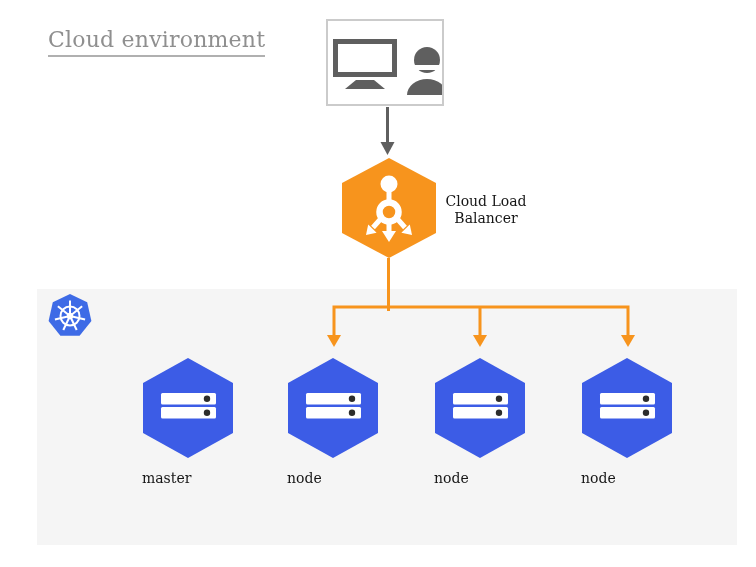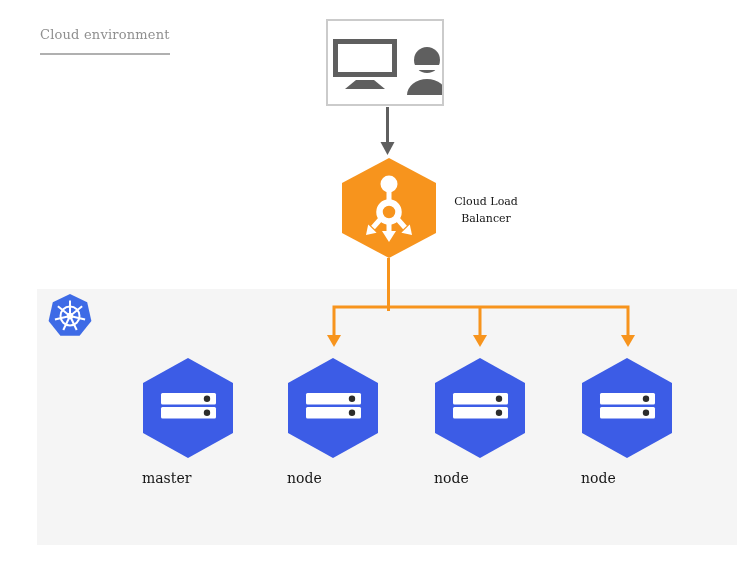--- a/index.html
+++ b/index.html
@@ -1,38 +1,38 @@
 <!DOCTYPE html>
 <html style="--orange: #F7941D; --node_blue: #3C5CE6; --k8s_blue: #3E6BE6; --panel_gray: #F5F5F5; --icon_gray: #6B6B6B; --arrow_gray: #5F5F5F; --title_gray: #8F8F8F; --underline_gray: #B0B0B0; --text_dark: #161616; --box_border: #CBCBCB; --dot_dark: #2D2D2D; --background: #FFFFFF;"><head>
 <meta charset="utf-8">
 <style>
   html,body{margin:0;padding:0;background:#fff;}
   .canvas{
     position:relative;width:756px;height:567px;background:var(--background,#fff);
     font-family:"DejaVu Serif", serif;overflow:hidden;
   }
   .title{
-    position:absolute;left:40px;top:27px;display:inline-block;
-    font-size:13px;color:var(--title_gray);letter-spacing:.2px;
-    border-bottom:2px solid var(--underline_gray);padding-bottom:11px;
+    position:absolute;left:48px;top:27px;display:inline-block;
+    font-size:22px;color:var(--title_gray);letter-spacing:.2px;
+    border-bottom:2px solid var(--underline_gray);padding-bottom:3px;
   }
   .user-box{
     position:absolute;left:326px;top:19px;width:114px;height:83px;
     border:2px solid var(--box_border);background:#fff;
   }
   .panel{
     position:absolute;left:37px;top:289px;width:700px;height:256px;
     background:var(--panel_gray);z-index:1;
   }
   .layer{position:absolute;left:0;top:0;z-index:2;}
   .hex{position:absolute;z-index:3;}
   .k8s-logo{position:absolute;left:47px;top:292px;z-index:3;}
   .lb-label{
     position:absolute;left:441px;top:193px;width:90px;z-index:3;
-    text-align:center;font-size:11px;line-height:17px;color:var(--text_dark);
+    text-align:center;font-size:14px;line-height:17px;color:var(--text_dark);
   }
   .node-label{
     position:absolute;top:470px;width:92px;z-index:3;
     font-size:14px;color:var(--text_dark);
   }
   .gray-stroke{stroke:var(--arrow_gray);}
   .gray-fill{fill:var(--arrow_gray);}
   .orange-stroke{stroke:var(--orange);}
   .orange-fill{fill:var(--orange);}
   .node-fill{fill:var(--node_blue);}

